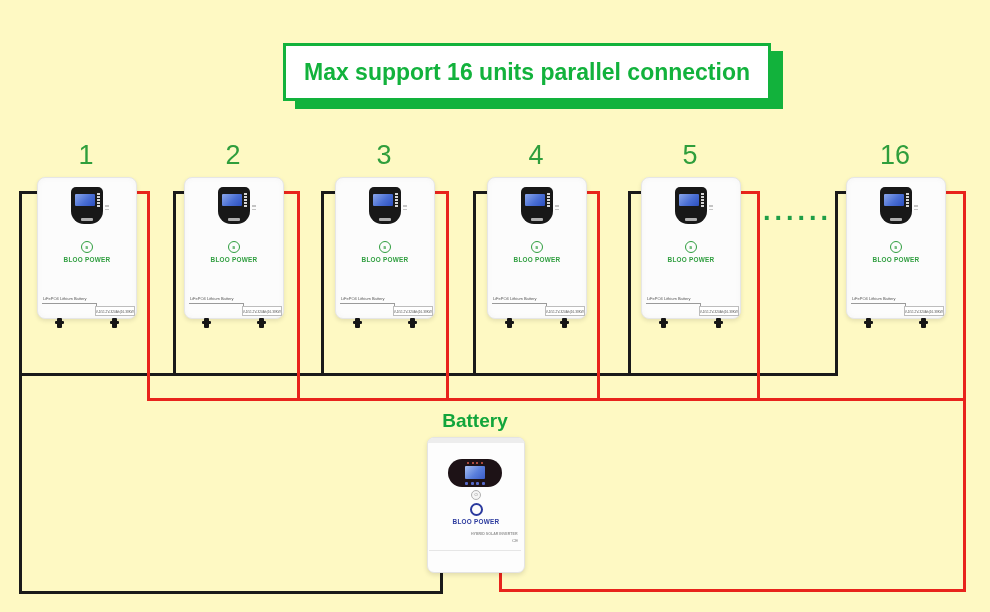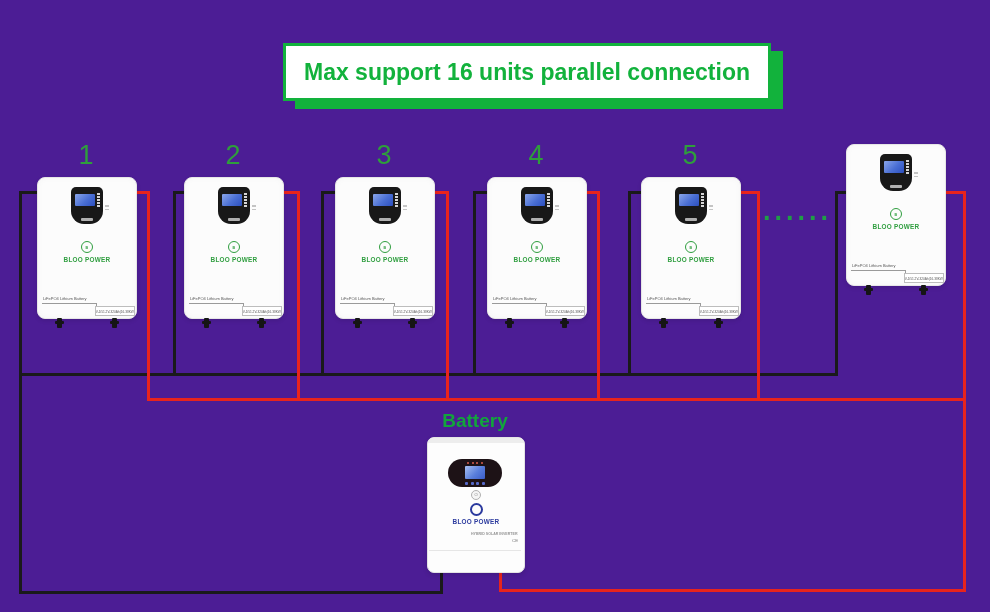--- a/index.html
+++ b/index.html
@@ -1,16 +1,16 @@
 <!DOCTYPE html>
 <html><head>
 <meta charset="utf-8">
 <style>
   html,body{margin:0;padding:0;background:#fff;font-family:"Liberation Sans",sans-serif;}
-  #canvas{position:relative;width:990px;height:612px;background:#4c1d95;overflow:hidden;}
+  #canvas{position:relative;width:990px;height:612px;background:#fef9c3;overflow:hidden;}
 
   
   .banner{position:absolute;left:283px;top:43px;width:482px;height:52px;background:#fff;
     border:3px solid #12b23c;box-shadow:12px 8px 0 #12b23c;display:flex;align-items:center;justify-content:center;}
   .banner-text{color:#12b23c;font-size:23px;font-weight:700;white-space:nowrap;}
 
   
   .wire{position:absolute;z-index:1;}
   .wb{background:#1a1a1a;}
   .wr{background:#e8241c;}
@@ -275,20 +275,21 @@
           <span>BV-D51.2V-320Ah(16.38KWH)</span>
         </div>
       <div class="bat-foot foot-l"></div>
       <div class="bat-foot foot-r"></div>
     </div>
   </div>
 
   <div class="more-units">......</div>
 
   <div class="unit" style="left:846px">
+    <div class="unit-number">16</div>
     <div class="bat-body">
       <div class="bat-display">
         <div class="bat-screen"></div>
         <div class="bat-leds">
             <i></i>
             <i></i>
             <i></i>
             <i></i>
             <i></i>
           </div>

